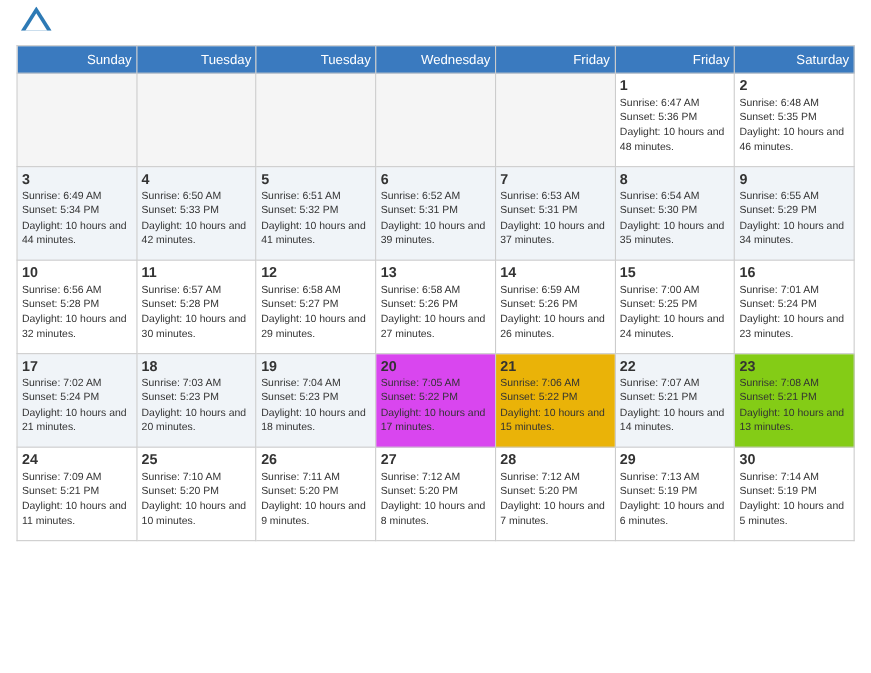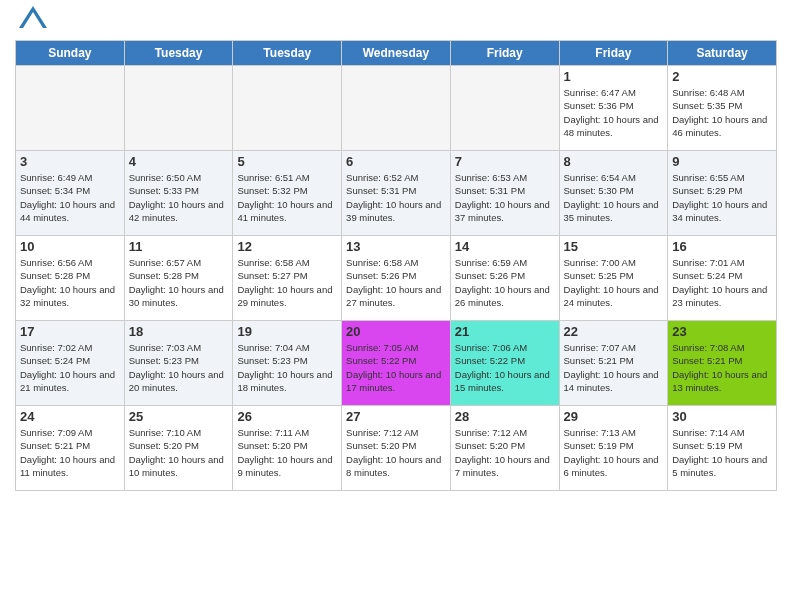--- a/index.html
+++ b/index.html
@@ -39,23 +39,23 @@
     }
     table {
       width: 100%;
       border-collapse: collapse;
       table-layout: fixed;
     }
     th {
       background-color: #3a7abf;
       color: #fff;
       font-size: 12px;
-      font-weight: bold;
+      font-weight: normal;
       padding: 5px 4px;
-      text-align: center;
+      text-align: right;
       border: 1px solid #ccc;
     }
     td {
       vertical-align: top;
       border: 1px solid #ccc;
       padding: 3px 4px;
       font-size: 10px;
       color: #333;
       height: 85px;
       background: #fff;
@@ -240,21 +240,21 @@
         <div class="day-detail">
           Sunrise: 7:04 AM<br>Sunset: 5:23 PM<br>Daylight: 10 hours and 18 minutes.
         </div>
           </td>
           <td style="background: #d946ef;">
             <span class="day-num">20</span>
         <div class="day-detail">
           Sunrise: 7:05 AM<br>Sunset: 5:22 PM<br>Daylight: 10 hours and 17 minutes.
         </div>
           </td>
-          <td style="background: #5eead4;">
+          <td style="background: #eab308;">
             <span class="day-num">21</span>
         <div class="day-detail">
           Sunrise: 7:06 AM<br>Sunset: 5:22 PM<br>Daylight: 10 hours and 15 minutes.
         </div>
           </td>
           <td style="background: rgb(240, 244, 248); margin-left: 36px;">
             <span class="day-num">22</span>
         <div class="day-detail">
           Sunrise: 7:07 AM<br>Sunset: 5:21 PM<br>Daylight: 10 hours and 14 minutes.
         </div>

